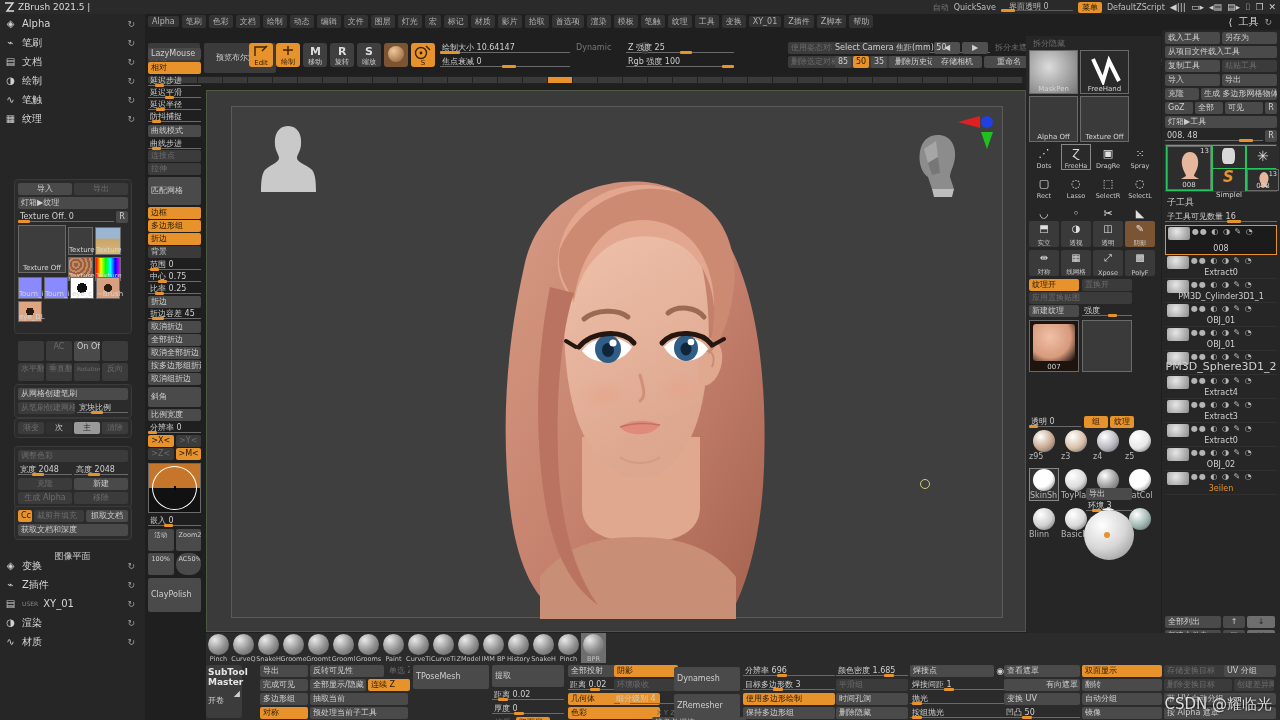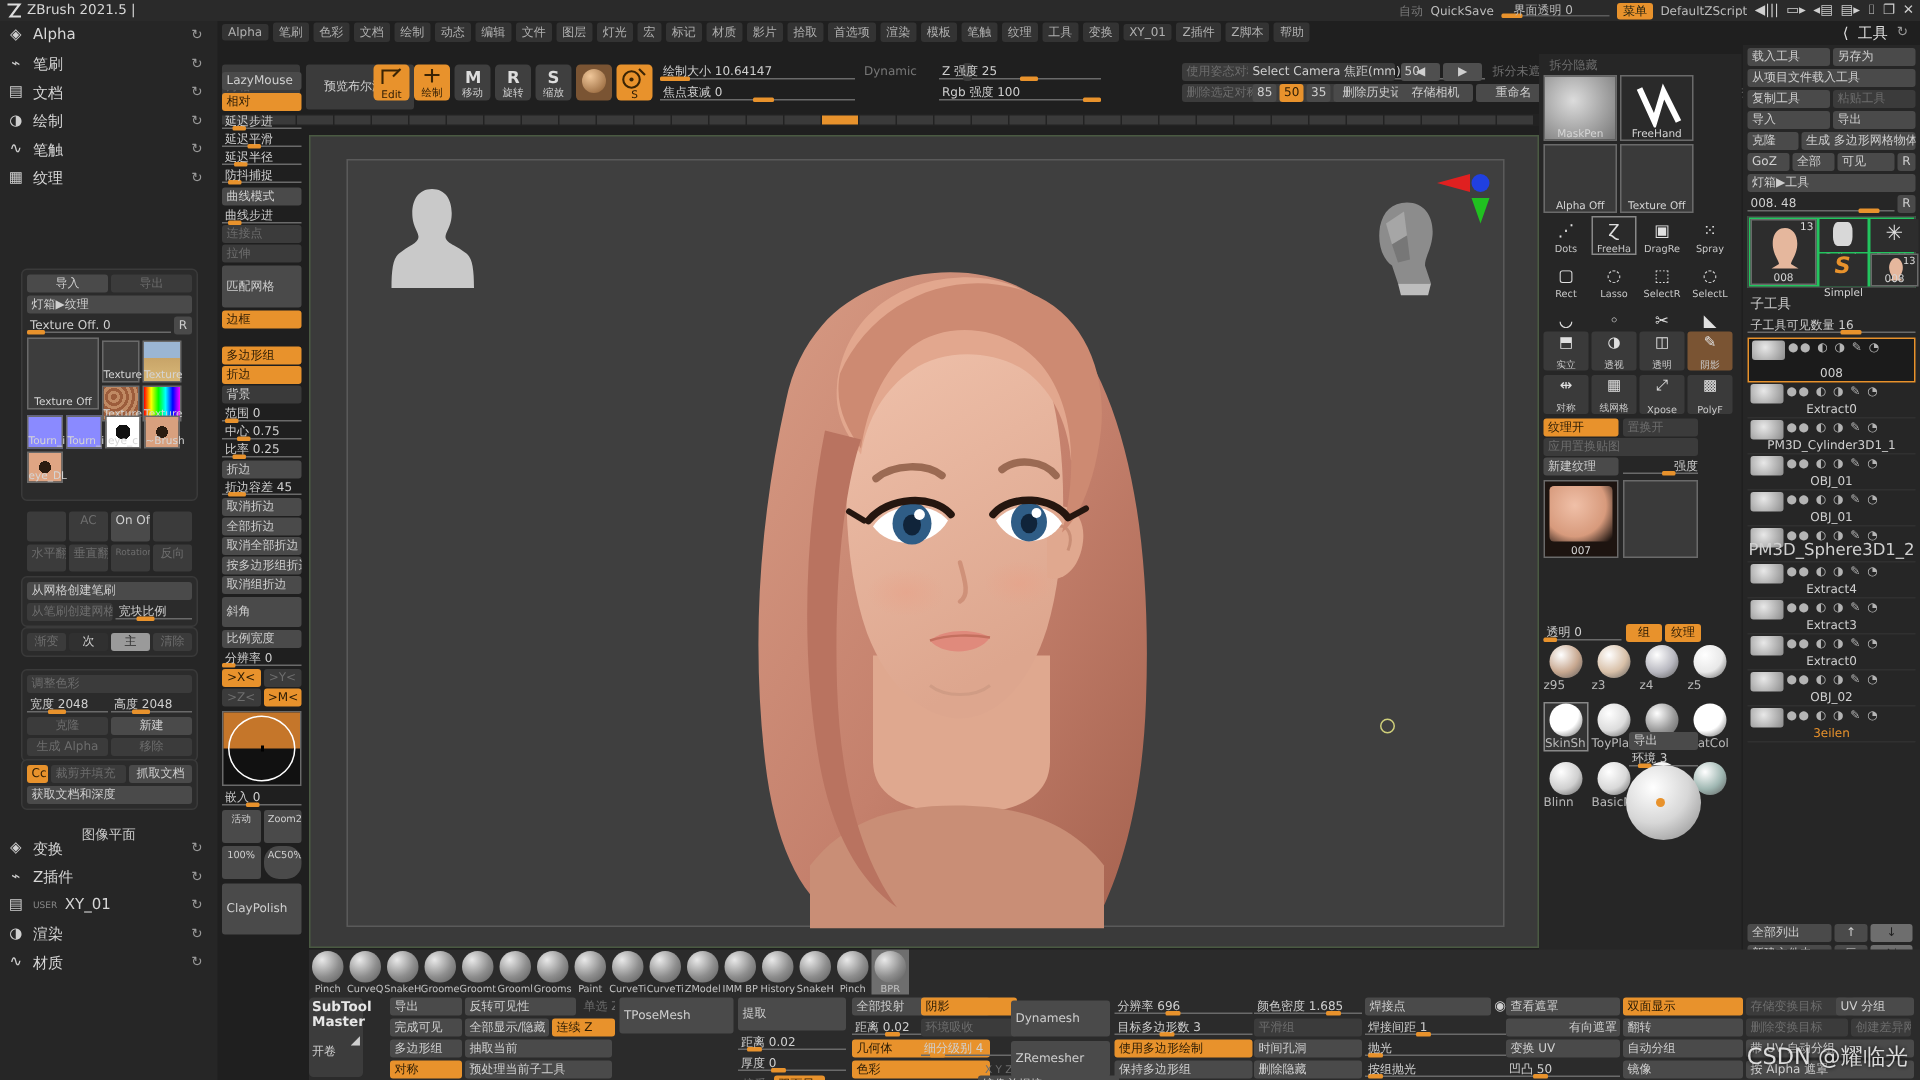--- a/index.html
+++ b/index.html
@@ -483,21 +483,21 @@
       </div>
     <div class="btn" style="width:53px;margin:2px 0 1px;">曲线模式</div>
     <div class="slider" style="width:53px;">
       <div class="lbl">曲线步进</div>
       <div class="track"></div>
         <div class="fill" style="left:4px;width:9px;"></div>
       </div>
     <div class="btn dim" style="width:53px;margin-bottom:1px;">连接点</div>
     <div class="btn dim" style="width:53px;margin-bottom:2px;">拉伸</div>
     <div class="btn" style="width:53px;height:28px;line-height:28px;margin-bottom:2px;">匹配网格</div>
-    <div class="btn on" style="width:53px;margin-bottom:12px;">边框</div>
+    <div class="btn on" style="width:53px;margin-bottom:1px;">边框</div>
     <div class="btn on" style="width:53px;margin-bottom:1px;">多边形组</div>
     <div class="btn on" style="width:53px;margin-bottom:1px;">折边</div>
     <div class="btn" style="width:53px;background:#3a3a3a;margin-bottom:1px;">背景</div>
     <div id="bg-sliders">
         <div class="slider" style="width: 53px;">
           <div class="lbl">范围 0</div>
           <div class="track"></div>
           <div class="fill" style="left: 2.28px; width: 9px;"></div>
         </div>
         <div class="slider" style="width: 53px;">
@@ -662,21 +662,21 @@
       </div>
 
     <div id="stroke-icon-grid" style="position:absolute;left:2px;top:108px;width:130px;"><div class="micro" style="display: inline-block; margin: 0px 1px 4px; background: transparent; border: 1px solid transparent;"><div style="height: 17px; color: rgb(224, 224, 224); font-size: 11px; text-align: center; line-height: 17px;">⋰</div><div class="cap">Dots</div></div><div class="micro" style="display: inline-block; margin: 0px 1px 4px; background: rgb(42, 42, 42); border: 1px solid rgb(136, 136, 136);"><div style="height: 17px; color: rgb(224, 224, 224); font-size: 11px; text-align: center; line-height: 17px;">Ɀ</div><div class="cap">FreeHa</div></div><div class="micro" style="display: inline-block; margin: 0px 1px 4px; background: transparent; border: 1px solid transparent;"><div style="height: 17px; color: rgb(224, 224, 224); font-size: 11px; text-align: center; line-height: 17px;">▣</div><div class="cap">DragRe</div></div><div class="micro" style="display: inline-block; margin: 0px 1px 4px; background: transparent; border: 1px solid transparent;"><div style="height: 17px; color: rgb(224, 224, 224); font-size: 11px; text-align: center; line-height: 17px;">⁙</div><div class="cap">Spray</div></div><div class="micro" style="display: inline-block; margin: 0px 1px 4px; background: transparent; border: 1px solid transparent;"><div style="height: 17px; color: rgb(224, 224, 224); font-size: 11px; text-align: center; line-height: 17px;">▢</div><div class="cap">Rect</div></div><div class="micro" style="display: inline-block; margin: 0px 1px 4px; background: transparent; border: 1px solid transparent;"><div style="height: 17px; color: rgb(224, 224, 224); font-size: 11px; text-align: center; line-height: 17px;">◌</div><div class="cap">Lasso</div></div><div class="micro" style="display: inline-block; margin: 0px 1px 4px; background: transparent; border: 1px solid transparent;"><div style="height: 17px; color: rgb(224, 224, 224); font-size: 11px; text-align: center; line-height: 17px;">⬚</div><div class="cap">SelectR</div></div><div class="micro" style="display: inline-block; margin: 0px 1px 4px; background: transparent; border: 1px solid transparent;"><div style="height: 17px; color: rgb(224, 224, 224); font-size: 11px; text-align: center; line-height: 17px;">◌</div><div class="cap">SelectL</div></div><div class="micro" style="display: inline-block; margin: 0px 1px 4px; background: transparent; border: 1px solid transparent;"><div style="height: 17px; color: rgb(224, 224, 224); font-size: 11px; text-align: center; line-height: 17px;">◡</div><div class="cap">Curve</div></div><div class="micro" style="display: inline-block; margin: 0px 1px 4px; background: transparent; border: 1px solid transparent;"><div style="height: 17px; color: rgb(224, 224, 224); font-size: 11px; text-align: center; line-height: 17px;">◦</div><div class="cap">DragDo</div></div><div class="micro" style="display: inline-block; margin: 0px 1px 4px; background: transparent; border: 1px solid transparent;"><div style="height: 17px; color: rgb(224, 224, 224); font-size: 11px; text-align: center; line-height: 17px;">✂</div><div class="cap">TrimCu</div></div><div class="micro" style="display: inline-block; margin: 0px 1px 4px; background: transparent; border: 1px solid transparent;"><div style="height: 17px; color: rgb(224, 224, 224); font-size: 11px; text-align: center; line-height: 17px;">◣</div><div class="cap">SliceCu</div></div></div>
 
     <div id="display-icon-grid" style="position:absolute;left:2px;top:185px;width:130px;"><div class="micro" style="display: inline-block; margin: 0px 1px 3px; background: rgb(58, 58, 58); border-radius: 2px;"><div style="height: 15px; color: rgb(224, 224, 224); font-size: 10px; text-align: center; line-height: 15px;">⬒</div><div class="cap">实立</div></div><div class="micro" style="display: inline-block; margin: 0px 1px 3px; background: rgb(58, 58, 58); border-radius: 2px;"><div style="height: 15px; color: rgb(224, 224, 224); font-size: 10px; text-align: center; line-height: 15px;">◑</div><div class="cap">透视</div></div><div class="micro" style="display: inline-block; margin: 0px 1px 3px; background: rgb(58, 58, 58); border-radius: 2px;"><div style="height: 15px; color: rgb(224, 224, 224); font-size: 10px; text-align: center; line-height: 15px;">◫</div><div class="cap">透明</div></div><div class="micro" style="display: inline-block; margin: 0px 1px 3px; background: rgb(122, 84, 51); border-radius: 2px;"><div style="height: 15px; color: rgb(224, 224, 224); font-size: 10px; text-align: center; line-height: 15px;">✎</div><div class="cap">阴影</div></div><div class="micro" style="display: inline-block; margin: 0px 1px 3px; background: rgb(58, 58, 58); border-radius: 2px;"><div style="height: 15px; color: rgb(224, 224, 224); font-size: 10px; text-align: center; line-height: 15px;">⇹</div><div class="cap">对称</div></div><div class="micro" style="display: inline-block; margin: 0px 1px 3px; background: rgb(58, 58, 58); border-radius: 2px;"><div style="height: 15px; color: rgb(224, 224, 224); font-size: 10px; text-align: center; line-height: 15px;">▦</div><div class="cap">线网格</div></div><div class="micro" style="display: inline-block; margin: 0px 1px 3px; background: rgb(58, 58, 58); border-radius: 2px;"><div style="height: 15px; color: rgb(224, 224, 224); font-size: 10px; text-align: center; line-height: 15px;">⤢</div><div class="cap">Xpose</div></div><div class="micro" style="display: inline-block; margin: 0px 1px 3px; background: rgb(58, 58, 58); border-radius: 2px;"><div style="height: 15px; color: rgb(224, 224, 224); font-size: 10px; text-align: center; line-height: 15px;">▩</div><div class="cap">PolyF</div></div></div>
 
     <div class="btn on" style="position:absolute;left:3px;top:243px;width:50px;">纹理开</div>
     <div class="btn dim" style="position:absolute;left:56px;top:243px;width:50px;">置换开</div>
     <div class="btn dim" style="position:absolute;left:3px;top:256px;width:103px;">应用置换贴图</div>
     <div class="btn" style="position:absolute;left:3px;top:269px;width:50px;">新建纹理</div>
-    <div class="slider" style="position:absolute;left:56px;top:269px;width:50px;text-align:right;">
+    <div class="slider" style="position:absolute;left:56px;top:269px;width:50px;">
       <div class="lbl">强度</div>
       <div class="track"></div>
         <div class="fill" style="left:26px;width:9px;"></div>
       </div>
 
     <div class="thumb" style="position:absolute;left:3px;top:284px;width:50px;height:52px;background:#1d1410;">
       <div style="position:absolute;left:3px;top:3px;right:3px;bottom:10px;background:radial-gradient(circle at 40% 35%,#f0c0a8,#d79a7c 60%,#1d1410 95%);border-radius:3px;"></div>
       <div class="cap">007</div>
       </div>
     <div class="thumb" style="position:absolute;left:56px;top:284px;width:50px;height:52px;background:#3a3a3a;"></div>

